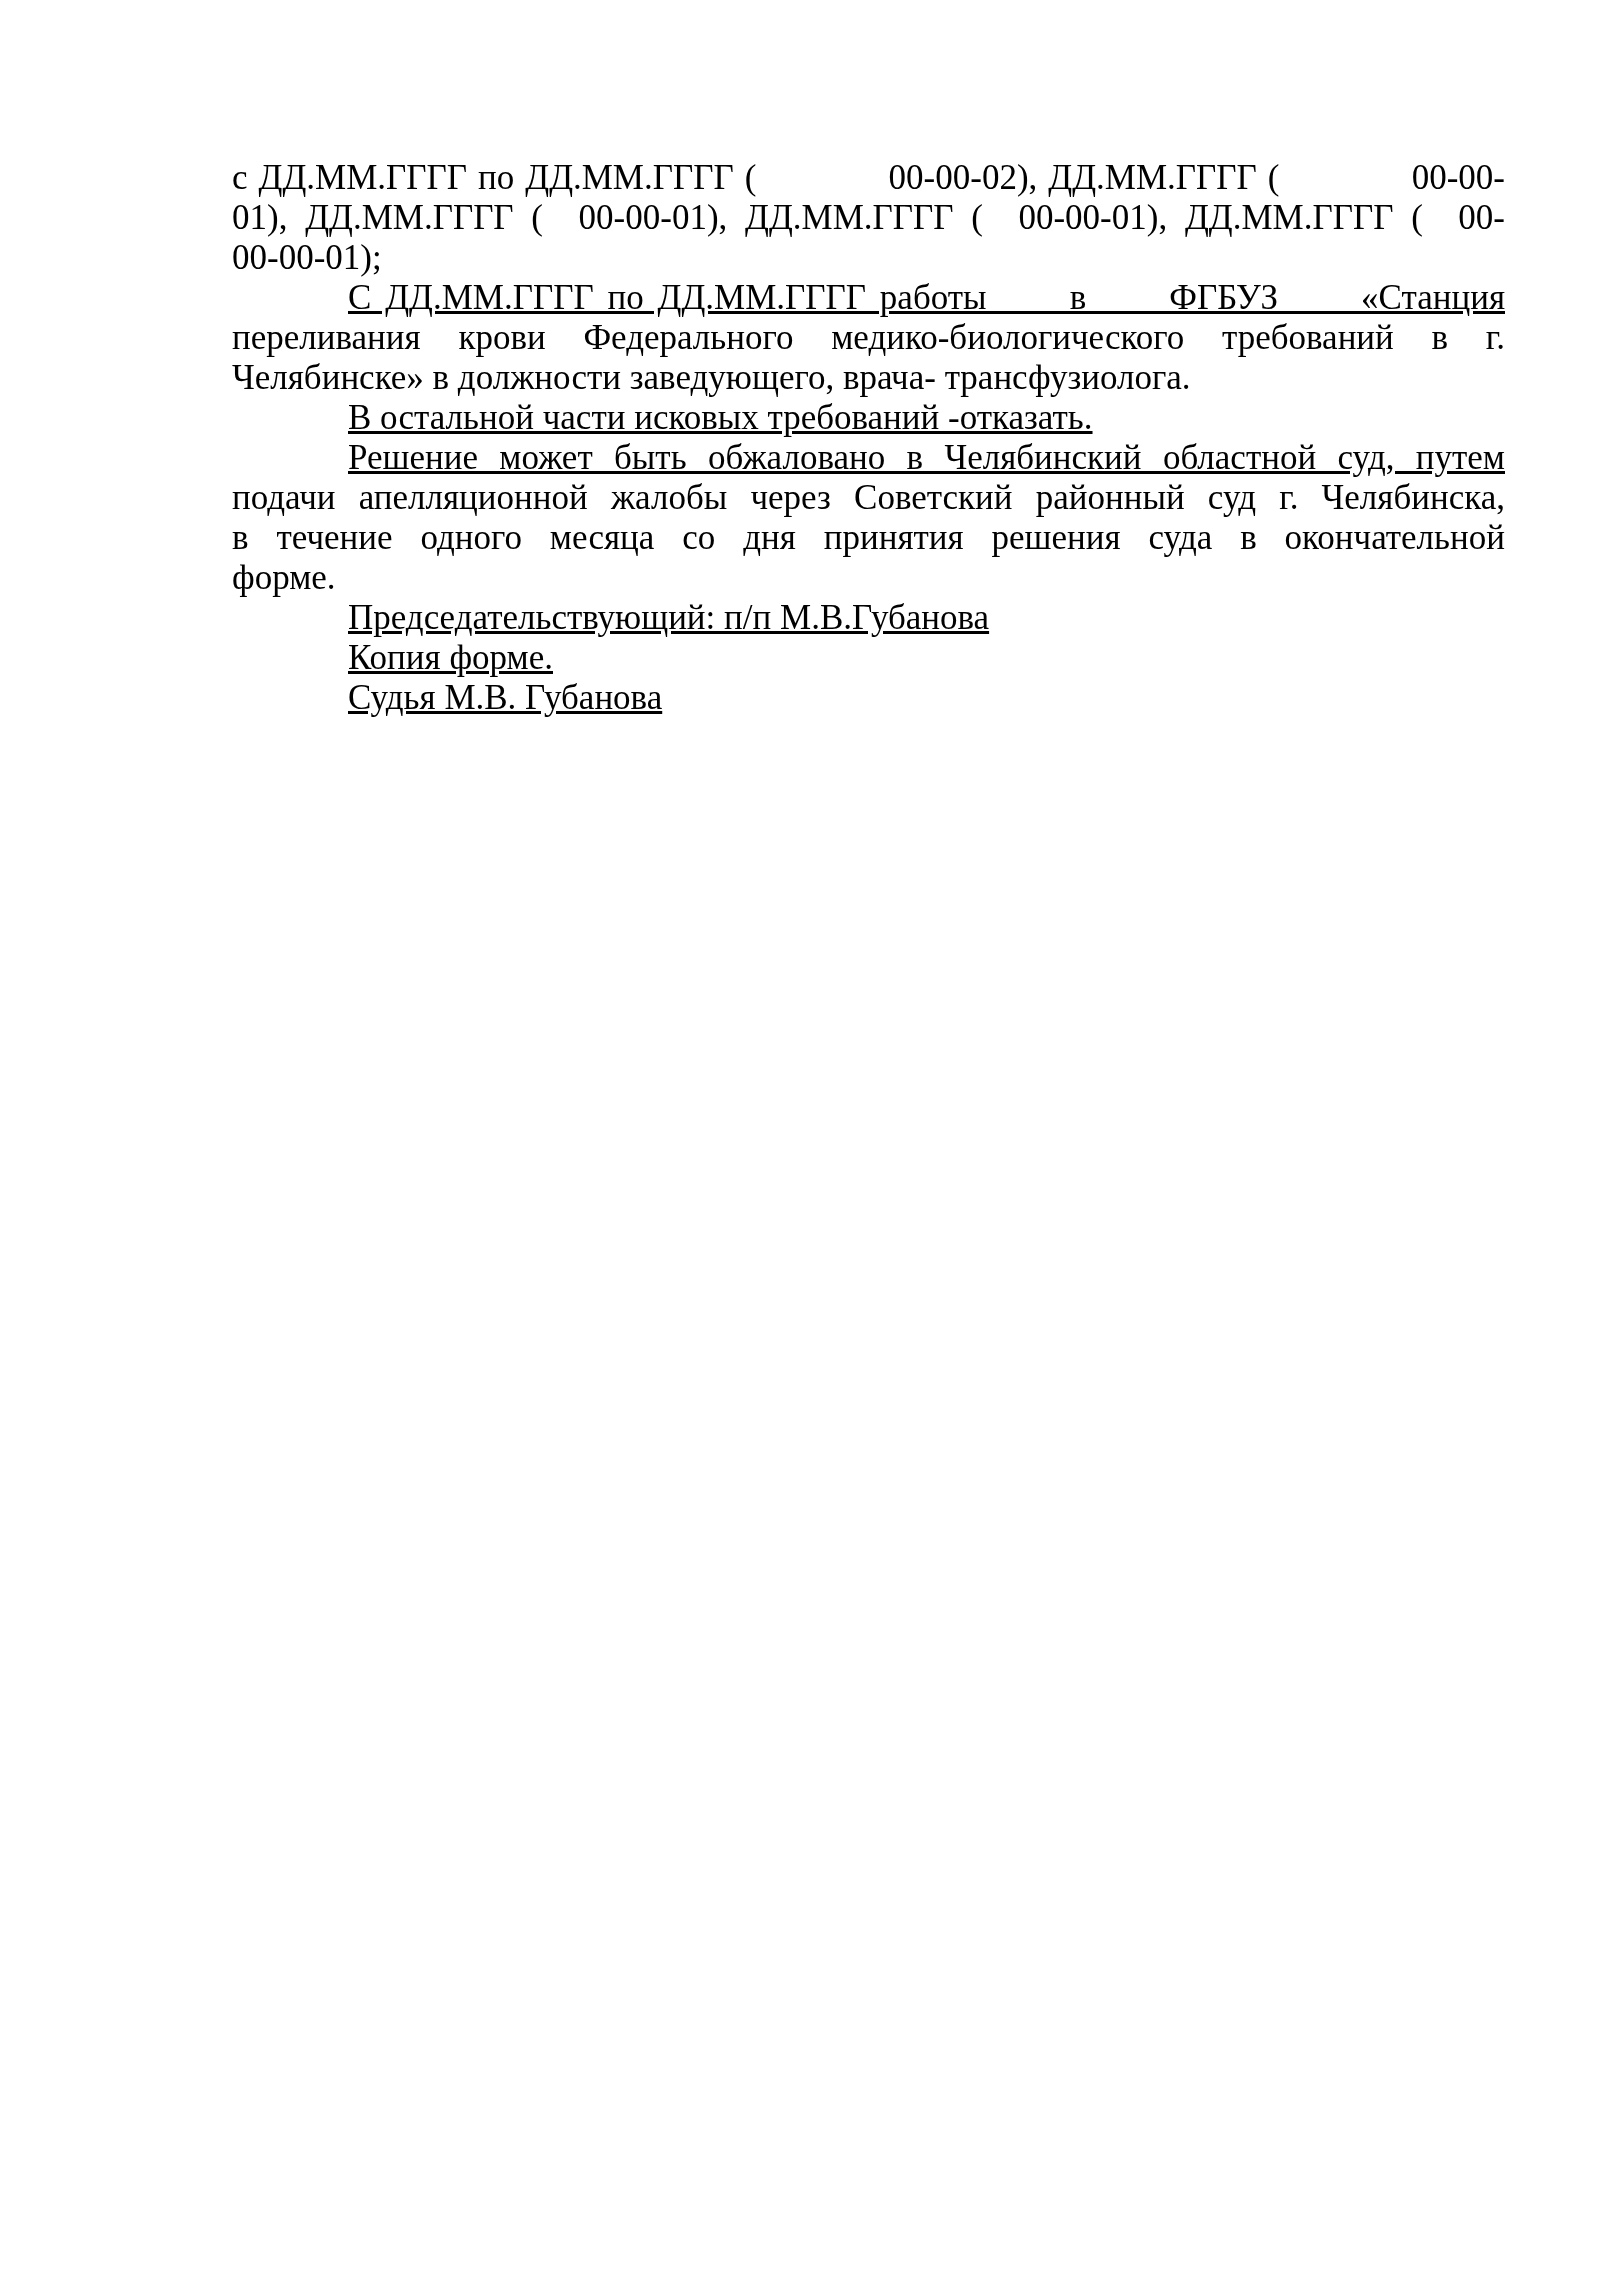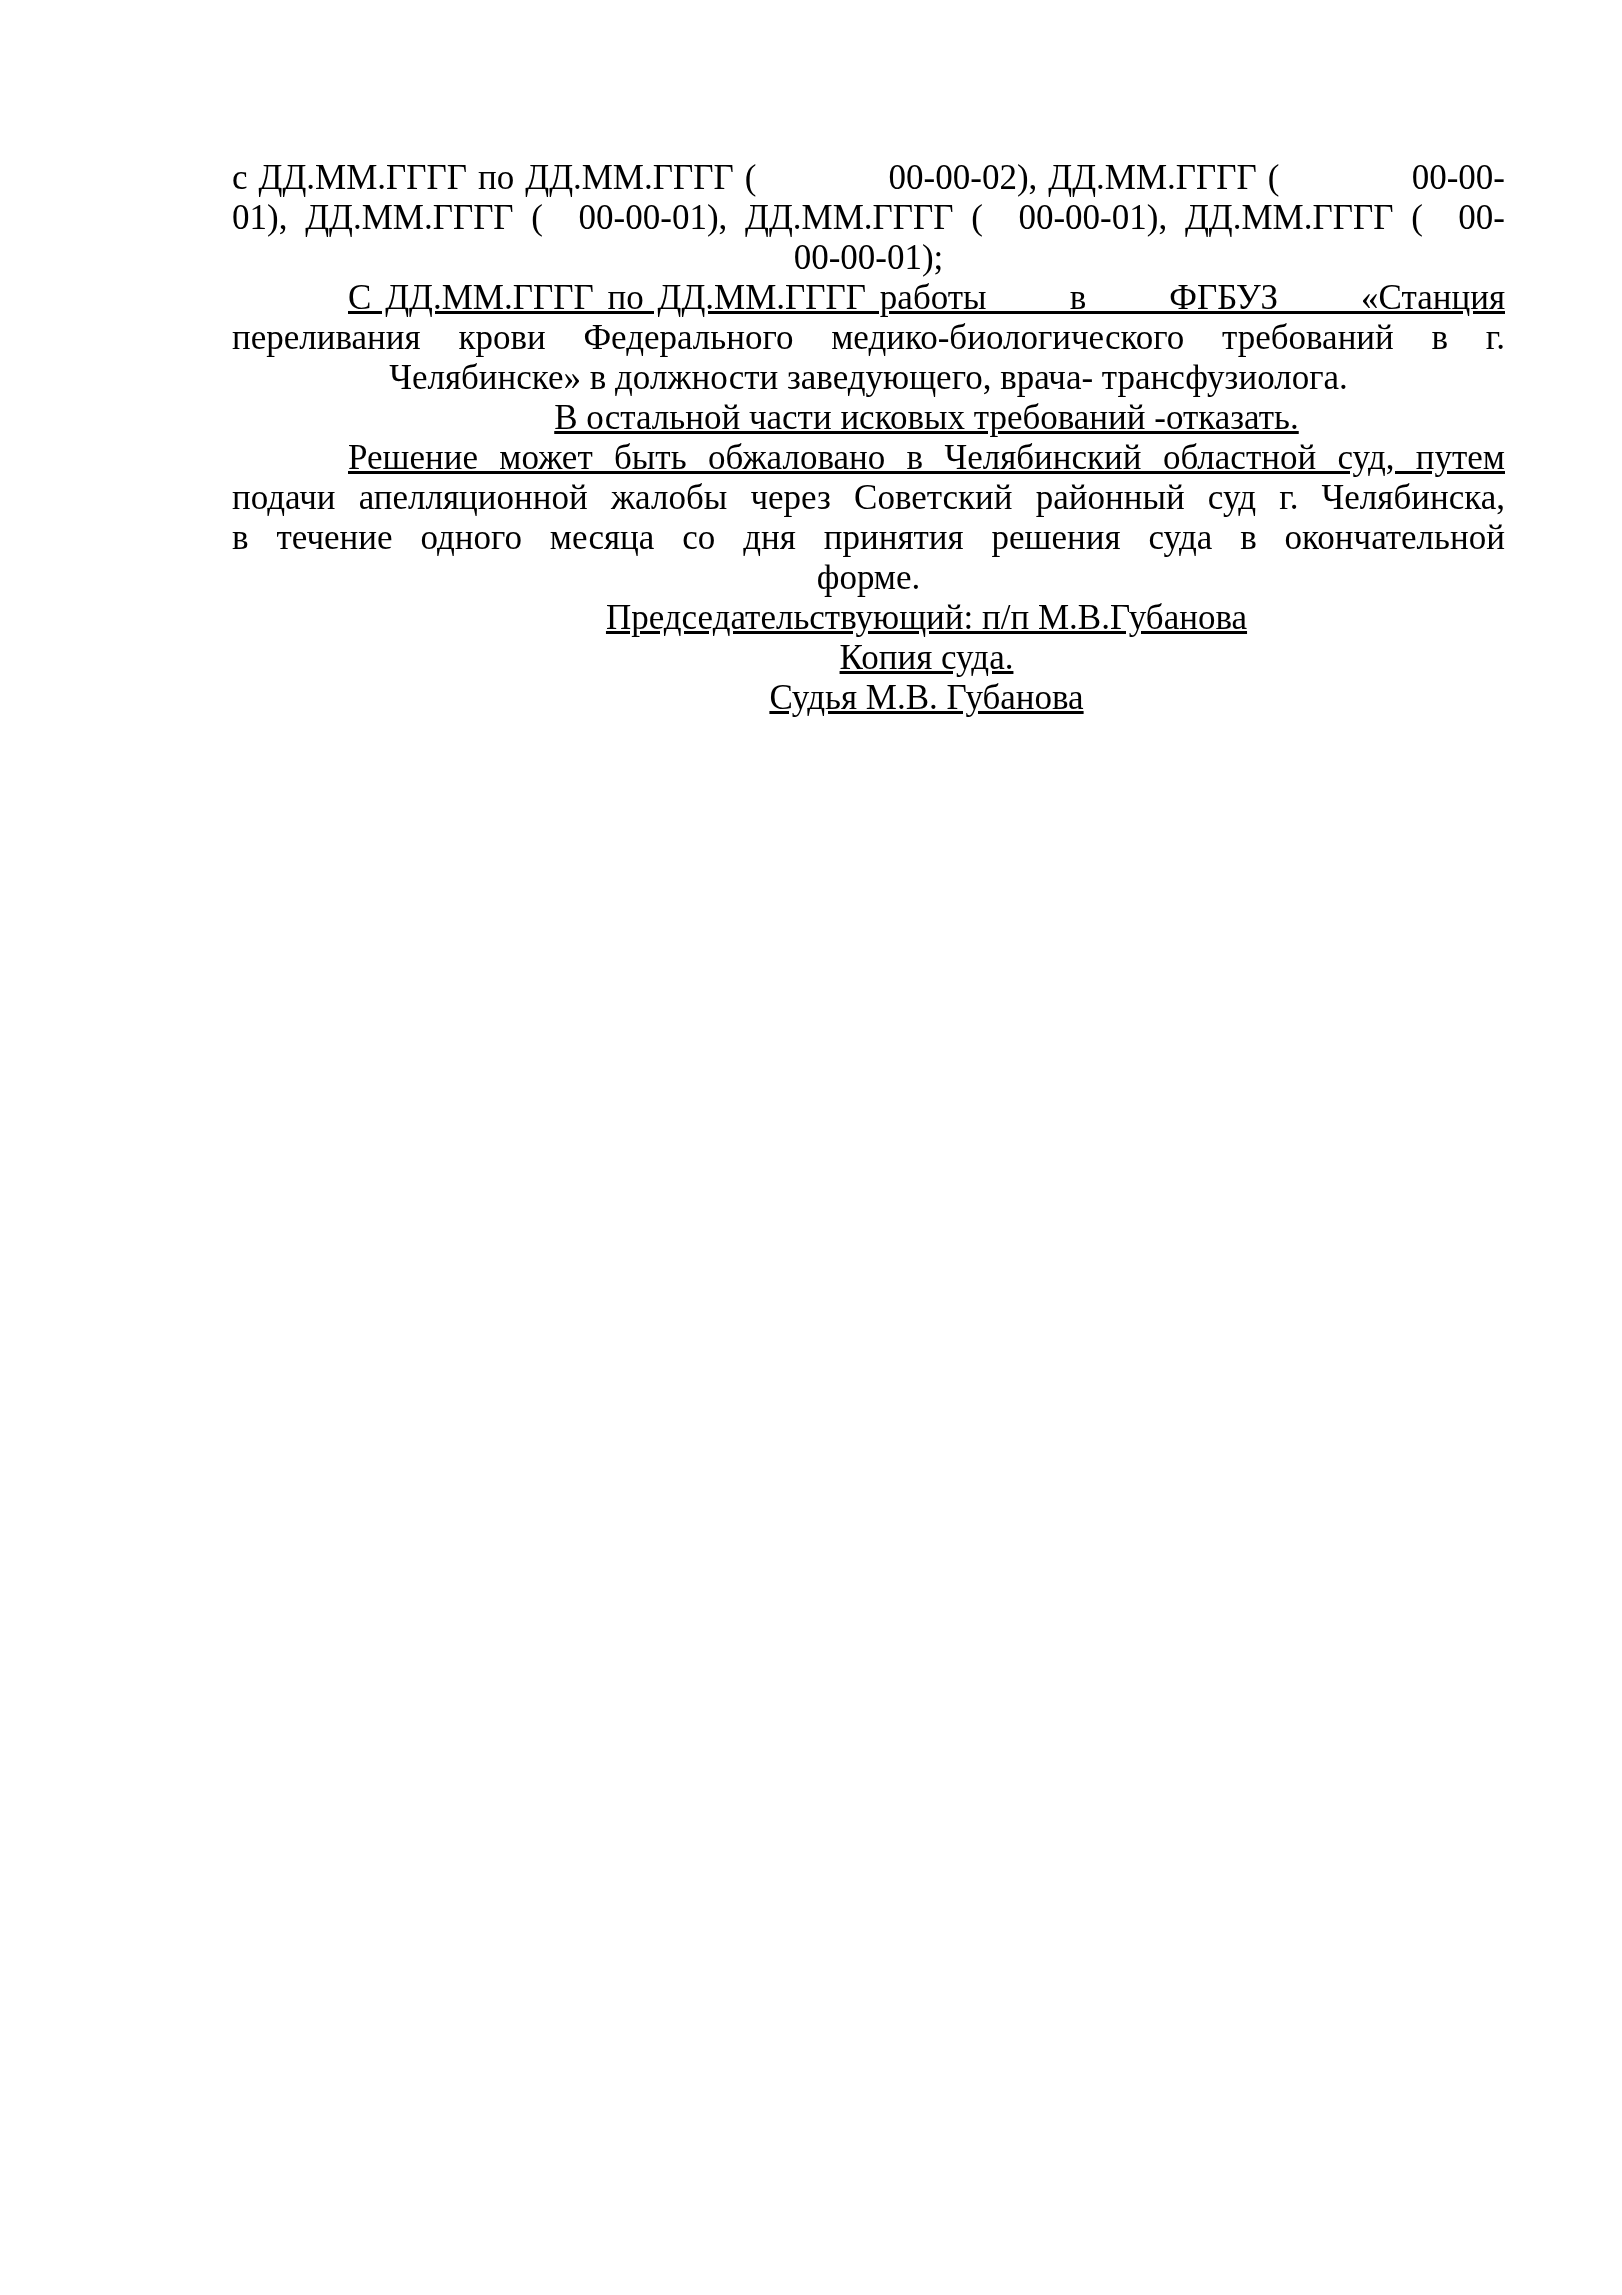--- a/index.html
+++ b/index.html
@@ -19,21 +19,21 @@
   .text-block {
     position: absolute;
     left: 232px;
     top: 158px;
     width: 1273px;
   }
   .line {
     font-size: 35px;
     line-height: 40px;
     white-space: normal;
-    text-align: center;
+    text-align: left;
     letter-spacing: 0;
   }
   .line.fill {
     text-align: justify;
     text-align-last: justify;
   }
   .line.indent {
     text-indent: 116px;
     text-decoration: underline;
   }
@@ -48,17 +48,17 @@
     <div class="line">00-00-01);</div>
     <div class="line indent fill">С ДД.ММ.ГГГГ по ДД.ММ.ГГГГ работы&nbsp;&nbsp;&nbsp;&nbsp;&nbsp;&nbsp;в&nbsp;&nbsp;&nbsp;&nbsp;&nbsp;&nbsp;ФГБУЗ&nbsp;&nbsp;&nbsp;&nbsp;&nbsp;&nbsp;«Станция</div>
     <div class="line fill">переливания крови Федерального медико-биологического требований в г.</div>
     <div class="line">Челябинске» в должности заведующего, врача- трансфузиолога.</div>
     <div class="line indent">В остальной части исковых требований -отказать.</div>
     <div class="line indent fill">Решение может быть обжаловано в Челябинский областной суд, путем</div>
     <div class="line fill">подачи апелляционной жалобы через Советский районный суд г. Челябинска,</div>
     <div class="line fill">в течение одного месяца со дня принятия решения суда в окончательной</div>
     <div class="line">форме.</div>
     <div class="line indent">Председательствующий: п/п М.В.Губанова</div>
-    <div class="line indent">Копия суда.</div>
+    <div class="line indent">Копия форме.</div>
     <div class="line indent">Судья М.В. Губанова</div>
   </div>
 </div>
 
 
 </body></html>

